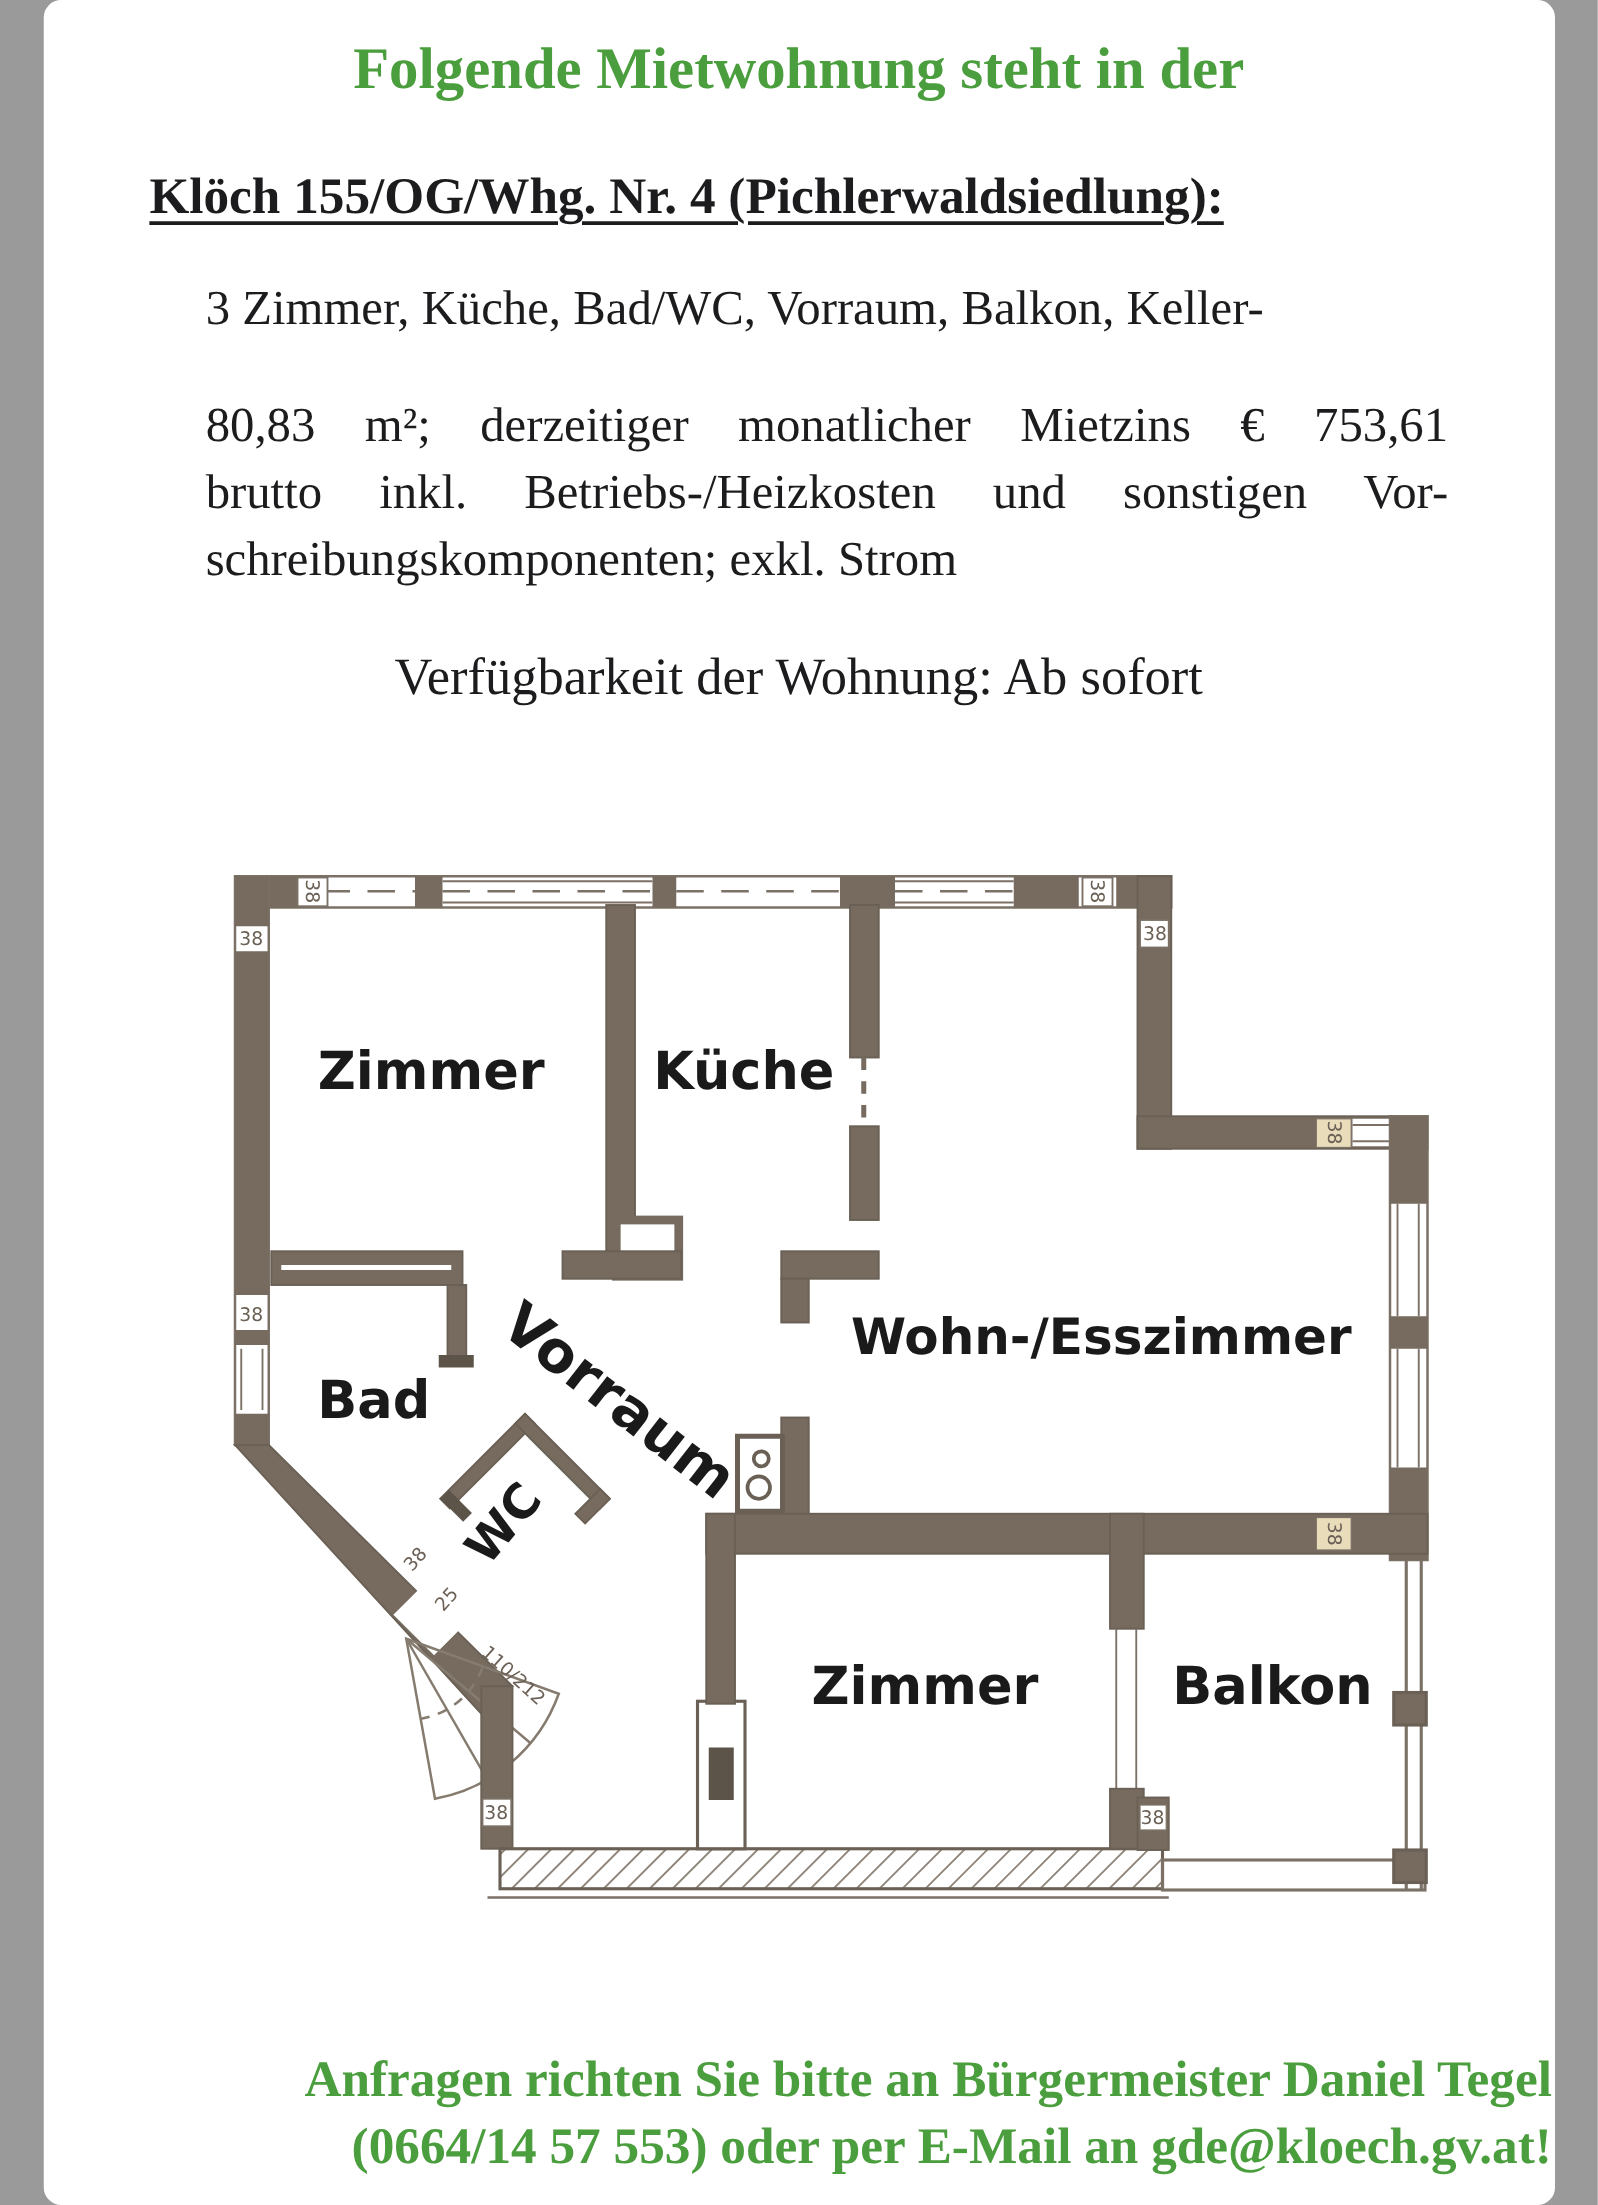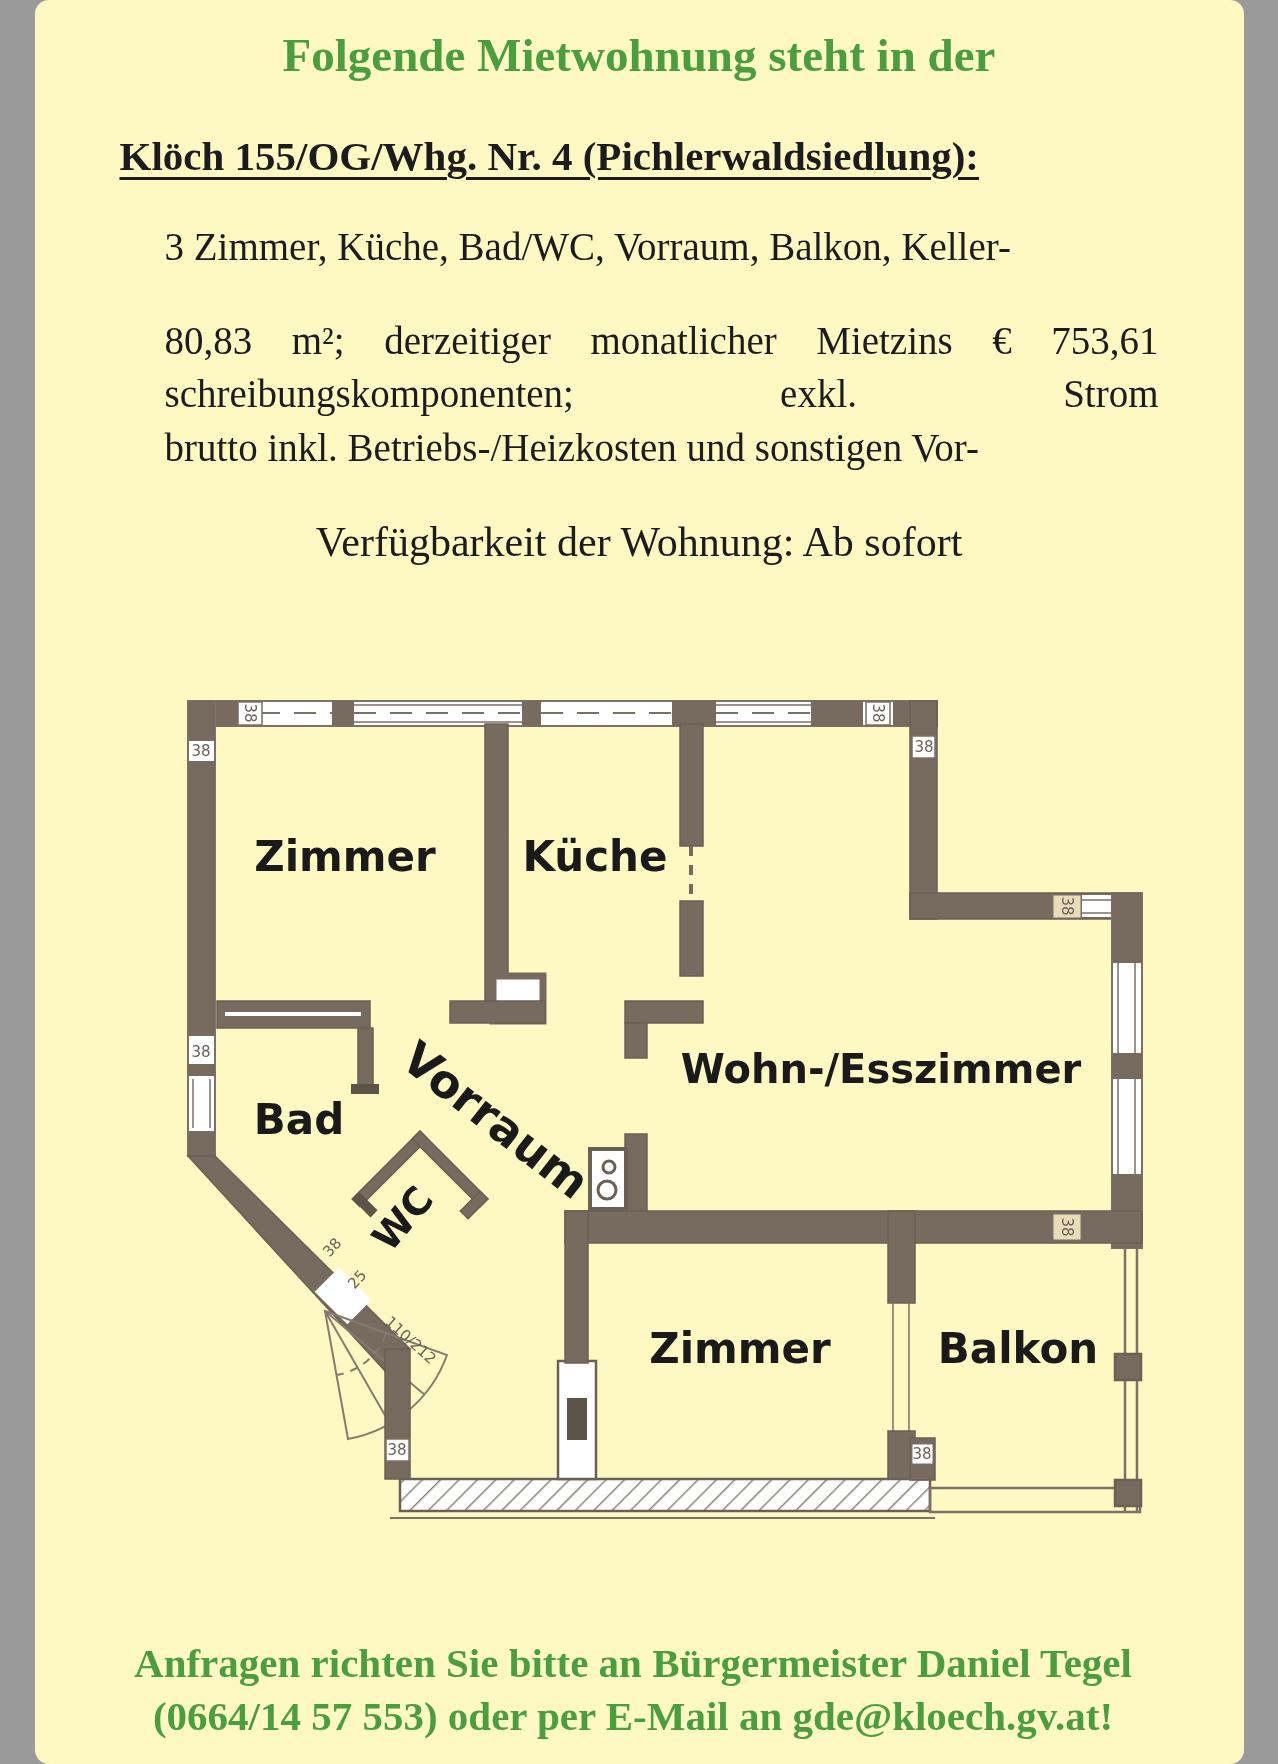--- a/index.html
+++ b/index.html
@@ -1,26 +1,26 @@
 <!DOCTYPE html>
 <html><head>
 <meta charset="utf-8">
 <style>
   html,body{margin:0;padding:0;background:#9a9a9a;}
-  .page{position:relative;width:1209px;height:1764px;background:#fef9c3;margin:0 auto;overflow:hidden;
+  .page{position:relative;width:1209px;height:1764px;background:#ffffff;margin:0 auto;overflow:hidden;
         font-family:"Liberation Serif",serif;color:#1c1c1e;border-radius:14px;}
   .title{margin:26px 55px 0;text-align:center;font-weight:bold;font-size:47px;line-height:1.24;}
   .heading{margin:48px 85px 0;font-weight:bold;font-size:41px;
            text-decoration:underline;text-decoration-thickness:3px;text-underline-offset:7px;}
   .para{margin:40px 85px 0;font-size:39px;line-height:1.37;}
   .para .pl{text-align:justify;text-align-last:justify;margin-left:45px;}
   .para .pl:last-child{text-align-last:left;}
   .availability{margin:44px 85px 0;text-align:center;font-weight:normal;font-size:42px;}
   .planwrap{margin:30px 0 0 130px;width:1012px;height:945px;}
-  .footer{position:absolute;left:0;right:12px;bottom:22px;text-align:center;
+  .footer{position:absolute;left:0;right:2px;bottom:22px;text-align:right;
           font-weight:bold;font-size:41px;line-height:1.28;}
   .green{color:#4b9e3d;}
   svg text.room{font-family:"DejaVu Sans",sans-serif;font-weight:bold;fill:#1a1a1a;}
   svg text.dim{font-family:"DejaVu Sans",sans-serif;fill:#6b6156;font-size:15px;}
 </style>
 </head>
 <body>
 
 <div class="page">
 
@@ -29,22 +29,22 @@
   </div>
 
   <div class="heading">Klöch 155/OG/Whg. Nr. 4 (Pichlerwaldsiedlung):</div>
 
   <div class="para">
       <div class="pl">3 Zimmer, Küche, Bad/WC, Vorraum, Balkon, Keller-</div>
     </div>
 
   <div class="para">
       <div class="pl">80,83 m²; derzeitiger monatlicher Mietzins € 753,61</div>
+      <div class="pl">brutto inkl. Betriebs-/Heizkosten und sonstigen Vor-</div>
       <div class="pl">schreibungskomponenten; exkl. Strom</div>
-      <div class="pl">brutto inkl. Betriebs-/Heizkosten und sonstigen Vor-</div>
     </div>
 
   <div class="availability">Verfügbarkeit der Wohnung: Ab sofort</div>
 
   <div class="planwrap">
   <svg width="1012" height="945" viewBox="0 0 1012 945">
     <defs>
       <pattern id="hatch" width="13" height="13" patternUnits="userSpaceOnUse" patternTransform="rotate(45)">
         <rect width="13" height="13" fill="#ffffff"></rect>
         <line x1="0" y1="0" x2="0" y2="13" stroke="#8d8378" stroke-width="3"></line>

